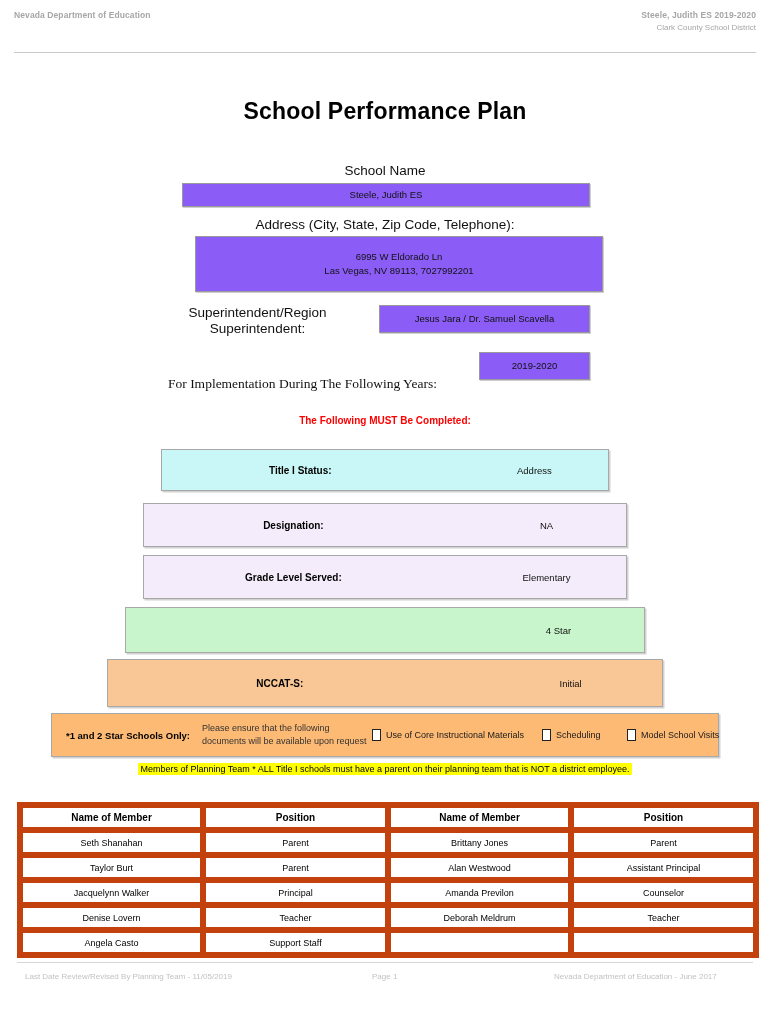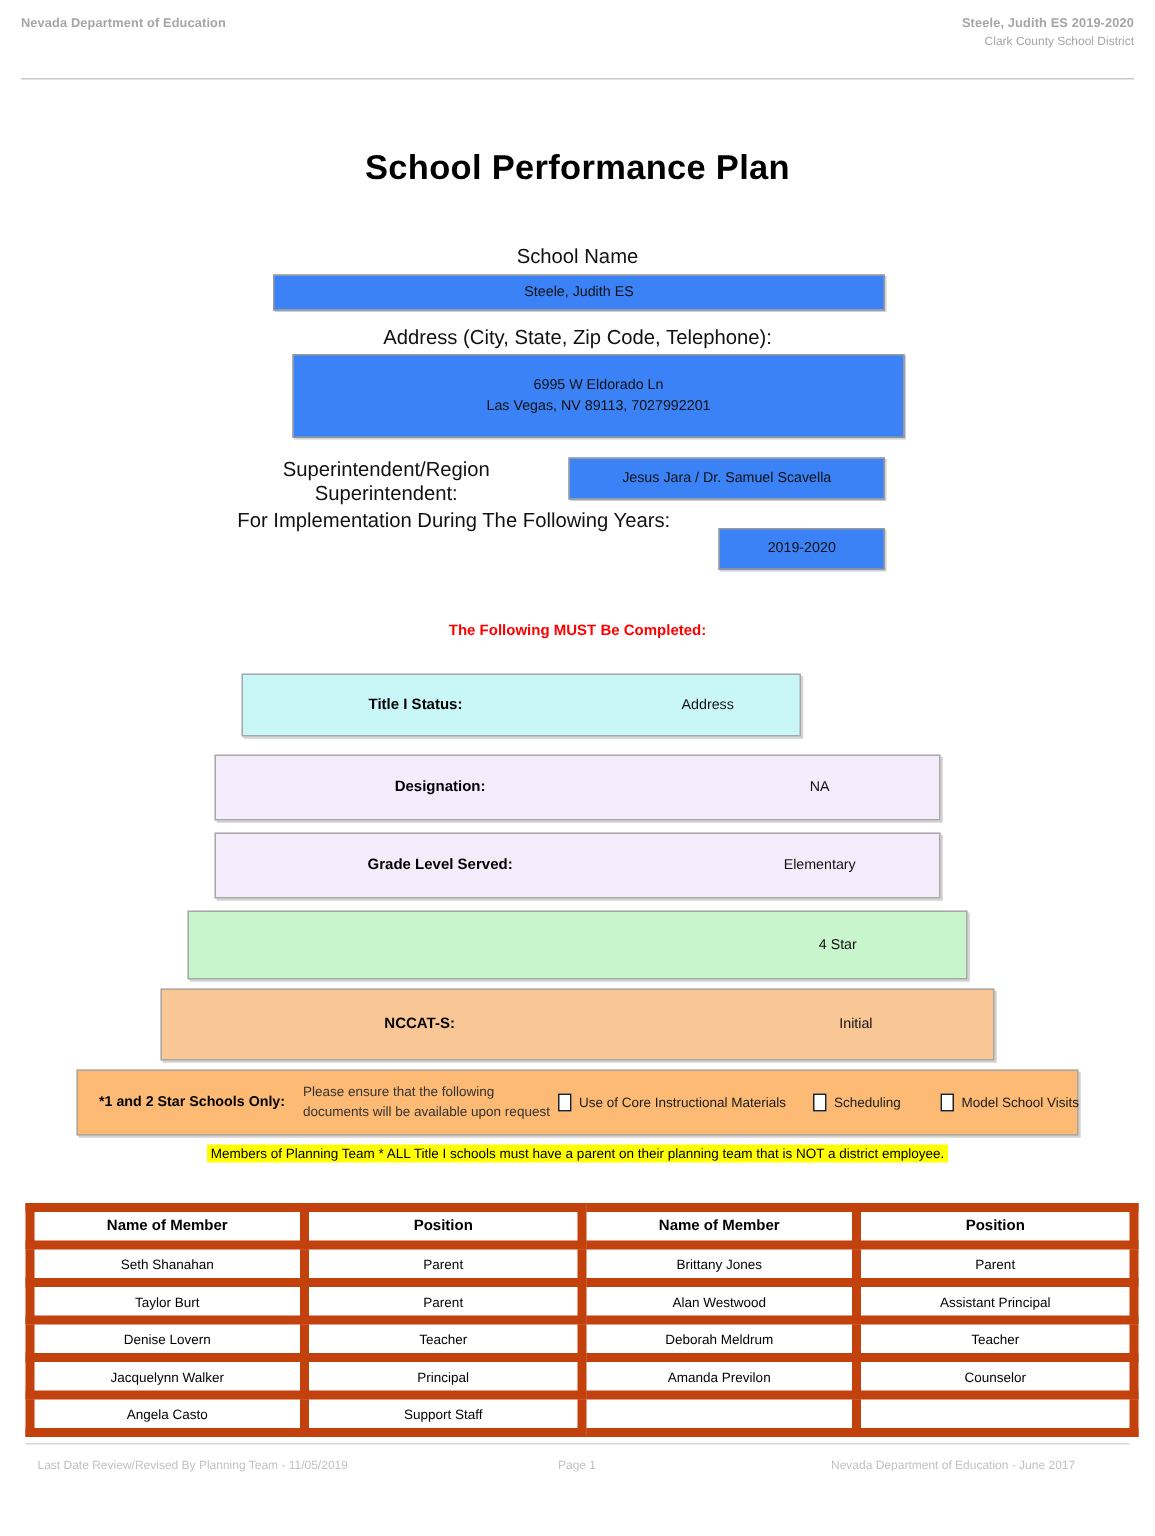--- a/index.html
+++ b/index.html
@@ -78,41 +78,41 @@
     text-align: center;
     font-size: 13.5px;
     color: #111;
   }
   .field-label.two-line { line-height: 1.15; }
 
   .value-box {
     position: absolute;
     box-sizing: border-box;
     border: 1px solid #9a9a9a;
-    background: #3b82f6;
+    background: #8b5cf6;
     box-shadow: 1px 1px 0 0 #cfcfcf;
     display: flex;
     flex-direction: column;
     align-items: center;
     justify-content: center;
     font-size: 9.5px;
     color: #111;
   }
   .value-box .vline { line-height: 1.5; }
 
   #school-name-label { top: 163px; left: 0; width: 770px; }
   #school-name-box   { top: 183px; left: 182px; width: 408px; height: 24px; }
 
   #address-label { top: 217px; left: 0; width: 770px; }
   #address-box   { top: 236px; left: 195px; width: 408px; height: 56px; }
 
   #superintendent-label { top: 305px; left: 150px; width: 215px; }
   #superintendent-box   { top: 305px; left: 379px; width: 211px; height: 28px; }
 
-  #years-label { top: 339px; left: 140px; width: 325px; }
+  #years-label { top: 376px; left: 140px; width: 325px; font-family: Liberation Serif, serif; }
   #years-box   { top: 352px; left: 479px; width: 111px; height: 28px; }
 
   
   .must-note {
     position: absolute;
     top: 415px;
     left: 0;
     width: 770px;
     text-align: center;
     font-size: 10px;
@@ -142,21 +142,21 @@
     position: absolute;
     right: 0;
     top: 50%;
     transform: translateY(-50%);
     width: 33%;
     text-align: center;
     font-size: 9.5px;
     color: #111;
   }
 
-  #row-title1   { top: 449px; left: 161px; width: 373px; height: 42px; background: #c9f7f7; }
+  #row-title1   { top: 449px; left: 161px; width: 448px; height: 42px; background: #c9f7f7; }
   #row-design   { top: 503px; left: 143px; width: 484px; height: 44px; background: #f4ecfb; }
   #row-grade    { top: 555px; left: 143px; width: 484px; height: 44px; background: #f4ecfb; }
   #row-class    { top: 607px; left: 125px; width: 520px; height: 46px; background: #c9f5cc; }
   #row-nccat    { top: 659px; left: 107px; width: 556px; height: 48px; background: #f9c795; }
 
   
   #star-band {
     position: absolute;
     top: 713px;
     left: 51px;
@@ -381,30 +381,30 @@
       <td>Brittany Jones</td>
       <td>Parent</td>
     </tr>
     <tr>
       <td>Taylor Burt</td>
       <td>Parent</td>
       <td>Alan Westwood</td>
       <td>Assistant Principal</td>
     </tr>
     <tr>
+      <td>Jacquelynn Walker</td>
+      <td>Principal</td>
+      <td>Amanda Previlon</td>
+      <td>Counselor</td>
+    </tr>
+    <tr>
       <td>Denise Lovern</td>
       <td>Teacher</td>
       <td>Deborah Meldrum</td>
       <td>Teacher</td>
-    </tr>
-    <tr>
-      <td>Jacquelynn Walker</td>
-      <td>Principal</td>
-      <td>Amanda Previlon</td>
-      <td>Counselor</td>
     </tr>
     <tr>
       <td>Angela Casto</td>
       <td>Support Staff</td>
       <td></td>
       <td></td>
     </tr>
   </tbody>
 </table>
 

